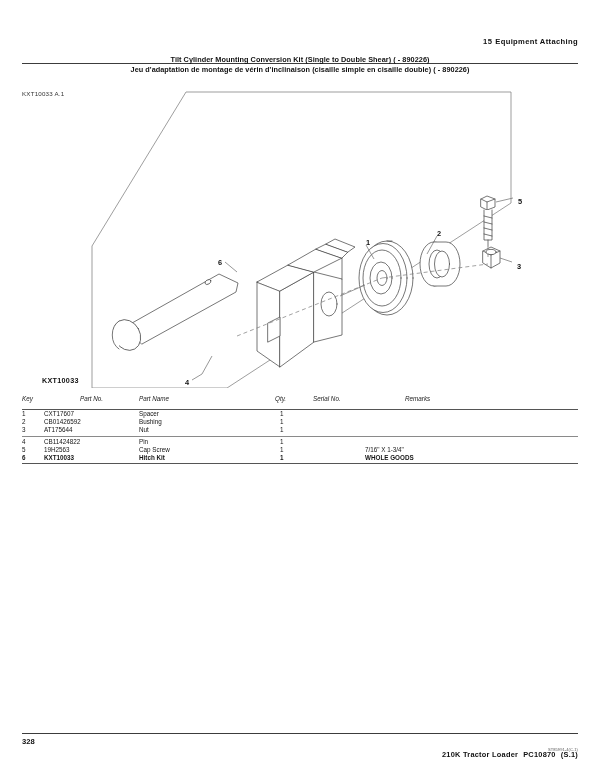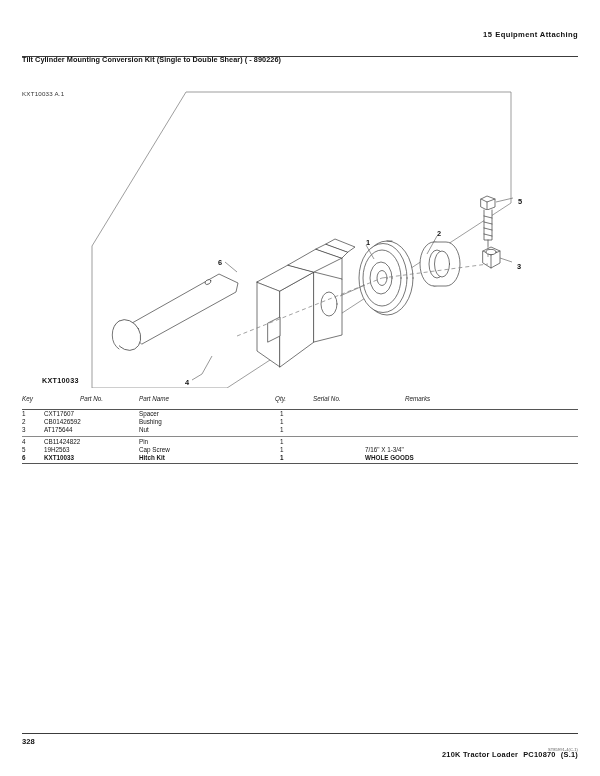--- a/index.html
+++ b/index.html
@@ -8,28 +8,28 @@
     width:600px; height:776px;
     background:#ffffff;
     font-family:"Liberation Sans", sans-serif;
     color:#1a1a1a;
     position:relative;
     overflow:hidden;
   }
   .page { position:absolute; inset:0; }
 
   
-  .header { position:absolute; left:22px; top:30px; right:22px; }
+  .header { position:absolute; left:22px; top:37px; right:22px; }
   .header-line { text-align:right; font-size:7.6px; font-weight:bold; letter-spacing:0.35px; line-height:10.5px; color:#111; }
   .header-line span.num { margin-right:3px; }
   .header-rule { position:absolute; left:0; right:0; top:26px; border-top:1.1px solid #3c3c3c; }
 
   
   .titles { position:absolute; left:22px; top:55px; right:22px; }
-  .title-row { font-size:7.3px; font-weight:bold; line-height:9.6px; color:#111; letter-spacing:0.05px; }
+  .title-row { font-size:7.3px; font-weight:bold; line-height:9.6px; color:#111; letter-spacing:0.05px;text-align:center; }
 
   .figcode { position:absolute; left:22px; top:90px; font-size:6.2px; color:#333; letter-spacing:0.2px; }
 
   
   .figure-wrap { position:absolute; left:22px; top:86px; width:496px; height:302px; }
   .figure-svg { position:absolute; left:0; top:0; }
   .fig-label { position:absolute; left:20px; top:290px; font-size:7.2px; font-weight:bold; letter-spacing:0.3px; color:#111; }
 
   
   .table { position:absolute; left:22px; top:395px; width:556px; }
@@ -72,20 +72,21 @@
 
   <div class="header">
     <div class="header-line">
       <span class="num">15</span><span>Equipment Attaching</span>
     </div>
     <div class="header-rule"></div>
   </div>
 
   <div class="titles">
     <div class="title-row">Tilt Cylinder Mounting Conversion Kit (Single to Double Shear) ( - 890226)</div>
+    <div class="title-row">Jeu d'adaptation de montage de vérin d'inclinaison (cisaille simple en cisaille double) ( - 890226)</div>
   </div>
 
   <div class="figcode">KXT10033 A.1</div>
 
   <div class="figure-wrap">
     <svg class="figure-svg" width="496" height="302" viewBox="0 0 496 302">
       <g fill="none" stroke="#6b6b6b" stroke-width="0.8">
 
         <polygon points="164,6 489,6 489,117 205,302 70,302 70,160" stroke="#8d8d8d" stroke-width="0.85" fill="none"></polygon>
       </g>

